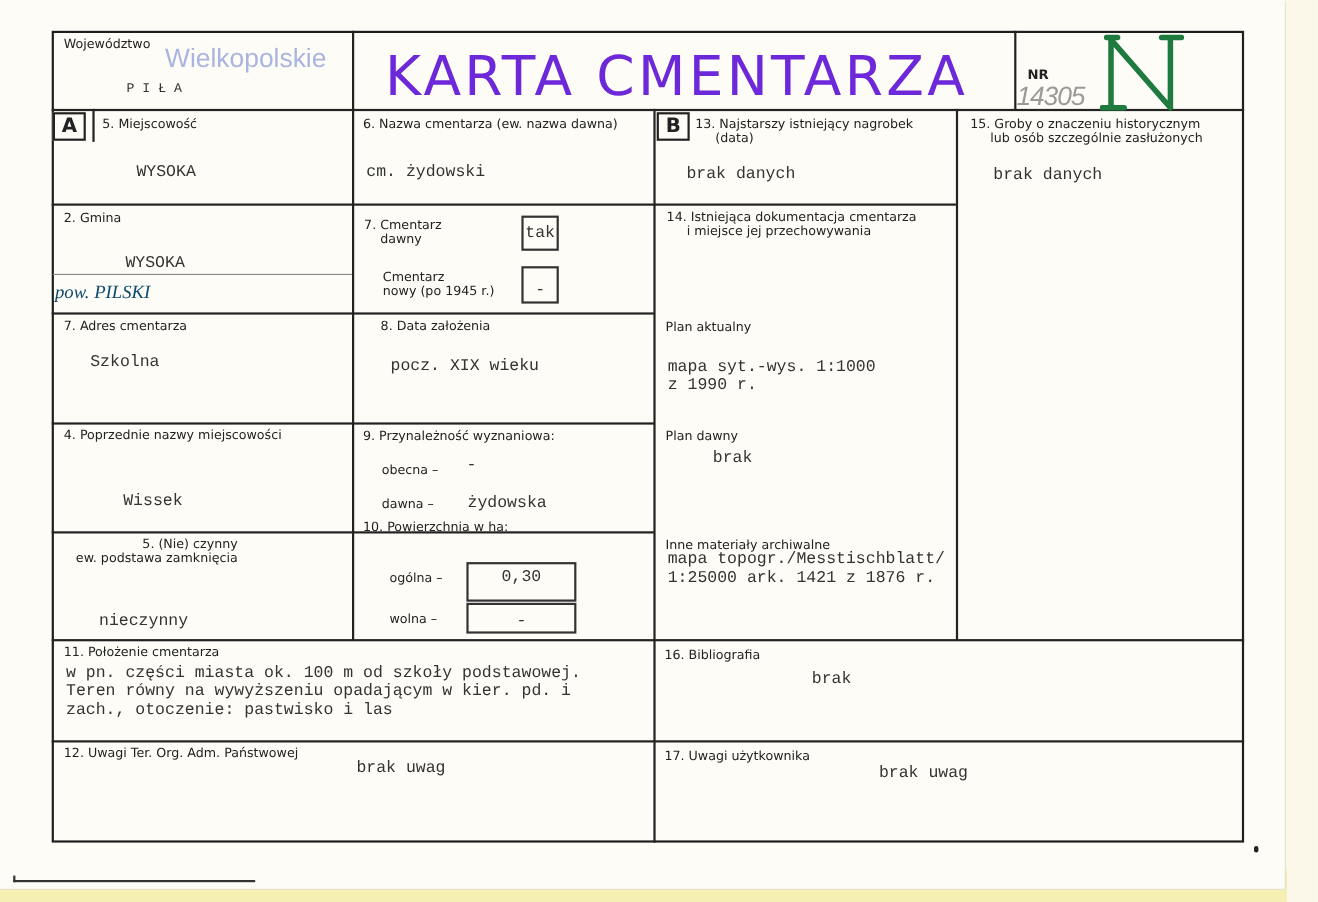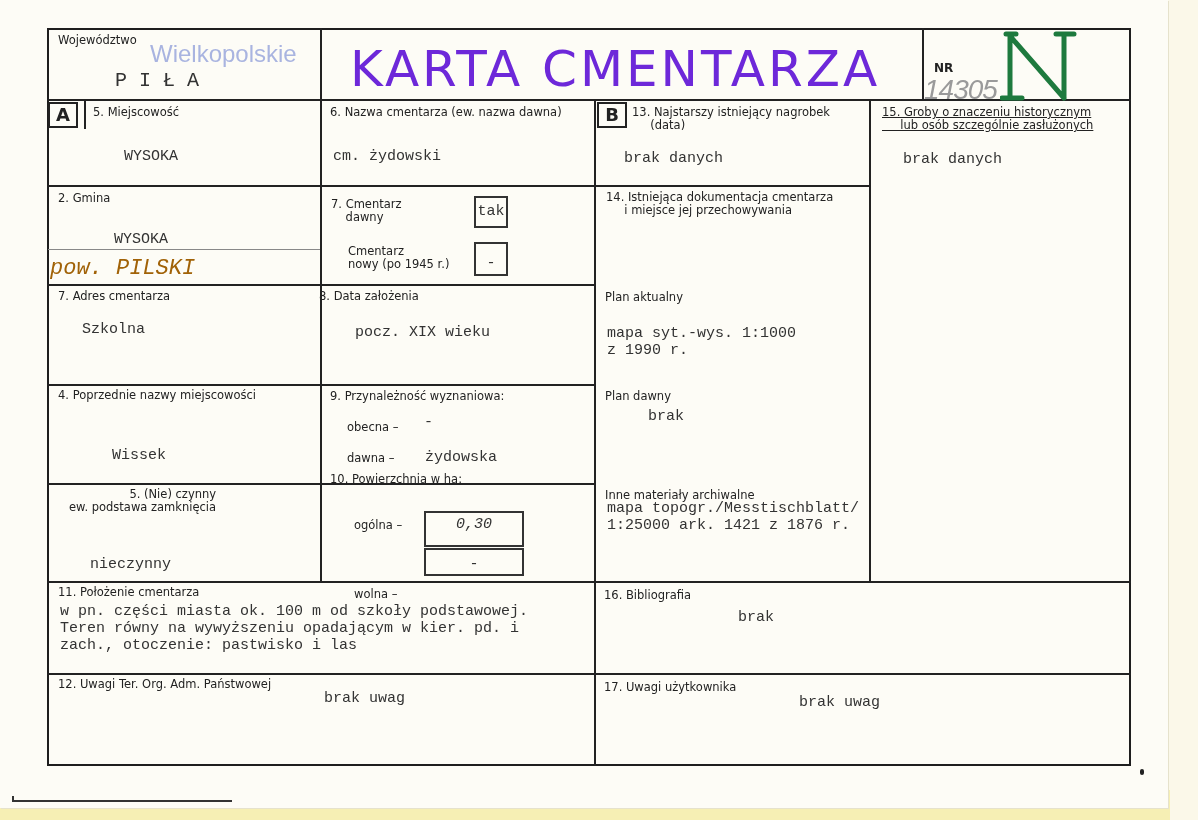--- a/index.html
+++ b/index.html
@@ -41,25 +41,25 @@
     position:absolute; left:350px; top:40px;
     font-family:"DejaVu Sans", sans-serif; font-weight:normal;
     font-size:50px; letter-spacing:3px; color:#6d28d9;
   }
   .stamp {
     position:absolute; left:150px; top:40px; font-family:"Liberation Sans", sans-serif;
     font-size:24px; color:#a9b4e0;
   }
   .nr-num {
     position:absolute; left:924px; top:74px; font-family:"Liberation Sans", sans-serif;
-    font-size:28px; color:#9a9a9a; font-style:italic; letter-spacing:-1px;
+    font-size:24px; color:#9a9a9a; font-style:italic; letter-spacing:-1px;
   }
   .handwrite-blue {
-    position:absolute; font-family:Liberation Mono, monospace; font-style:italic;
-    color:#a16207; font-size:22px;
+    position:absolute; font-family:Liberation Serif, serif; font-style:italic;
+    color:#0c4a6e; font-size:17px;
   }
   .sect-box {
     position:absolute; width:30px; height:26px; border:2px solid #222; box-sizing:border-box;
     font-family:"DejaVu Sans", sans-serif; font-weight:bold; font-size:18px;
     text-align:center; line-height:22px; background:#fdfcf6;
   }
   .small-box {
     position:absolute; border:2px solid #333; box-sizing:border-box;
     font-family:"Liberation Mono", monospace; font-size:15px; color:#333;
     text-align:center;
@@ -83,21 +83,21 @@
 <div class="line-h" style="left:47px; top:185px; width:822px;"></div>
 <div class="line-h" style="left:47px; top:284px; width:548px;"></div>
 <div class="line-h" style="left:47px; top:384px; width:548px;"></div>
 <div class="line-h" style="left:47px; top:483px; width:548px;"></div>
 <div class="line-h" style="left:47px; top:581px; width:1084px;"></div>
 <div class="line-h" style="left:47px; top:673px; width:1084px;"></div>
 <div class="line-h" style="left:48px; top:249px; width:272px; height:1px; background:#888;"></div>
 
 <div class="lbl" style="left:58px; top:34px;">Województwo</div>
 <div class="stamp">Wielkopolskie</div>
-<div class="val" style="left:115px; top:72px; font-size:20px;">P I Ł A</div>
+<div class="val" style="left:115px; top:72px; font-size:12px;">P I Ł A</div>
 <div class="title">KARTA CMENTARZA</div>
 <div class="lbl" style="left:934px; top:62px; font-weight:bold; font-size:12px;">NR</div>
 <div class="nr-num">14305</div>
 <svg style="position:absolute; left:1000px; top:30px;" width="80" height="72">
   <path d="M10 4 L10 68 M2 68 L22 68 M10 6 L64 68 M64 68 L64 4 M56 4 L74 4 M6 4 L16 4" stroke="#1e7a3e" stroke-width="5" fill="none" stroke-linecap="round"></path>
 </svg>
 
 <div class="sect-box" style="left:48px; top:102px;">A</div>
 <div class="line-v" style="left:84px; top:99px; height:30px;"></div>
 
@@ -121,33 +121,33 @@
 <div class="lbl" style="left:330px; top:106px;">6. Nazwa cmentarza (ew. nazwa dawna)</div>
 <div class="val" style="left:333px; top:148px;">cm. żydowski</div>
 
 <div class="lbl" style="left:331px; top:198px;">7. Cmentarz
     dawny</div>
 <div class="small-box" style="left:474px; top:196px; width:34px; height:32px; line-height:28px;">tak</div>
 <div class="lbl" style="left:348px; top:245px;">Cmentarz
 nowy (po 1945 r.)</div>
 <div class="small-box" style="left:474px; top:242px; width:34px; height:34px; line-height:40px;">-</div>
 
-<div class="lbl" style="left:319px; top:290px;">8. Data założenia</div>
+<div class="lbl" style="left:346px; top:290px;">8. Data założenia</div>
 <div class="val" style="left:355px; top:324px;">pocz. XIX wieku</div>
 
 <div class="lbl" style="left:330px; top:390px;">9. Przynależność wyznaniowa:</div>
 <div class="lbl" style="left:347px; top:421px;">obecna –</div>
 <div class="val" style="left:424px; top:414px;">-</div>
 <div class="lbl" style="left:347px; top:452px;">dawna –</div>
 <div class="val" style="left:425px; top:449px;">żydowska</div>
 
 <div class="lbl" style="left:330px; top:473px;">10. Powierzchnia w ha:</div>
 <div class="lbl" style="left:354px; top:519px;">ogólna –</div>
-<div class="small-box" style="left:424px; top:511px; width:100px; height:36px; line-height:24px;font-style:italic;">0,30</div>
-<div class="lbl" style="left:354px; top:556px;margin-top:32px;">wolna –</div>
+<div class="small-box" style="left:424px; top:511px; width:100px; height:36px; line-height:24px;">0,30</div>
+<div class="lbl" style="left:354px; top:556px;">wolna –</div>
 <div class="small-box" style="left:424px; top:548px; width:100px; height:28px; line-height:30px;">-</div>
 
 <div class="lbl" style="left:58px; top:586px;">11. Położenie cmentarza</div>
 <div class="val" style="left:60px; top:603px; line-height:17px;">w pn. części miasta ok. 100 m od szkoły podstawowej.
 Teren równy na wywyższeniu opadającym w kier. pd. i
 zach., otoczenie: pastwisko i las</div>
 
 <div class="lbl" style="left:58px; top:678px;">12. Uwagi Ter. Org. Adm. Państwowej</div>
 <div class="val" style="left:324px; top:690px;">brak uwag</div>
 
@@ -160,21 +160,21 @@
      i miejsce jej przechowywania</div>
 <div class="lbl" style="left:605px; top:291px;">Plan aktualny</div>
 <div class="val" style="left:607px; top:325px; line-height:17px;">mapa syt.-wys. 1:1000
 z 1990 r.</div>
 <div class="lbl" style="left:605px; top:390px;">Plan dawny</div>
 <div class="val" style="left:648px; top:408px;">brak</div>
 <div class="lbl" style="left:605px; top:489px;">Inne materiały archiwalne</div>
 <div class="val" style="left:607px; top:500px; line-height:17px;">mapa topogr./Messtischblatt/
 1:25000 ark. 1421 z 1876 r.</div>
 
-<div class="lbl" style="left:882px; top:106px;text-decoration:underline;">15. Groby o znaczeniu historycznym
+<div class="lbl" style="left:882px; top:106px;">15. Groby o znaczeniu historycznym
      lub osób szczególnie zasłużonych</div>
 <div class="val" style="left:903px; top:151px;">brak danych</div>
 
 <div class="lbl" style="left:604px; top:589px;">16. Bibliografia</div>
 <div class="val" style="left:738px; top:609px;">brak</div>
 
 <div class="lbl" style="left:604px; top:681px;">17. Uwagi użytkownika</div>
 <div class="val" style="left:799px; top:694px;">brak uwag</div>
 
 <div style="position:absolute; left:1140px; top:769px; width:4px; height:6px; background:#222; border-radius:2px;"></div>

